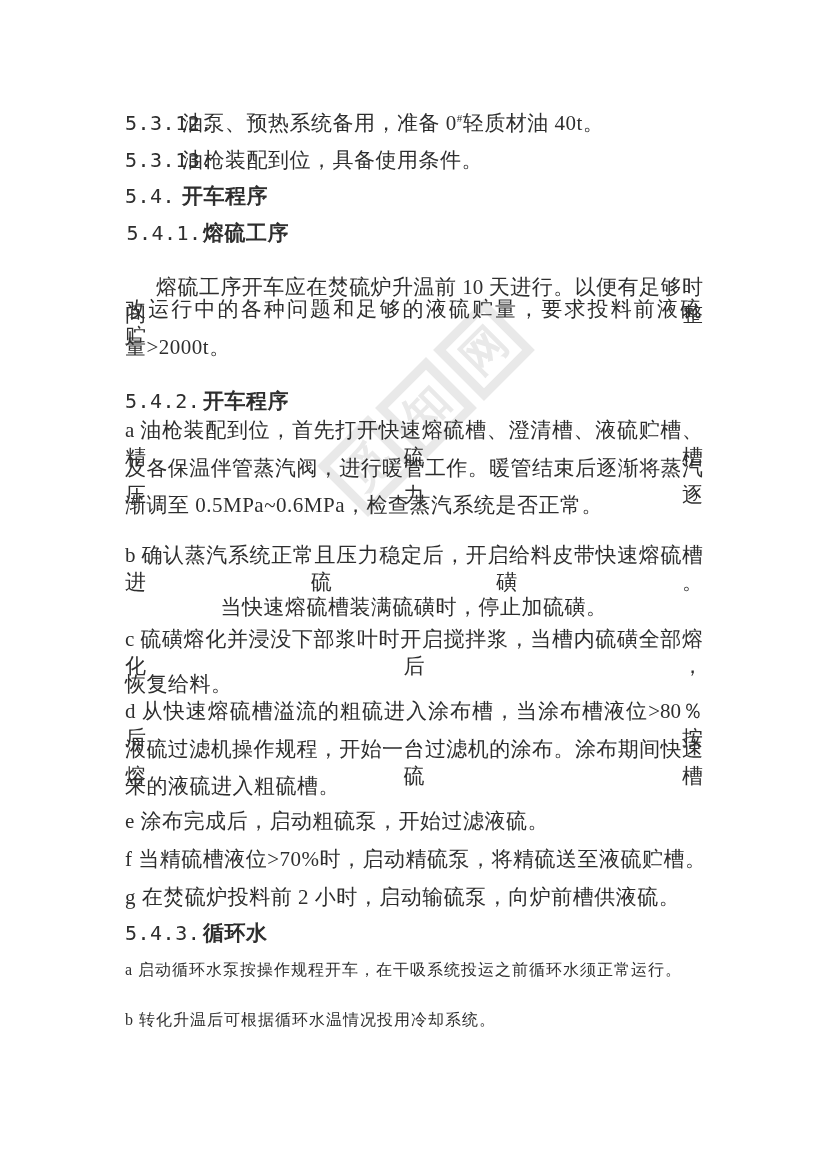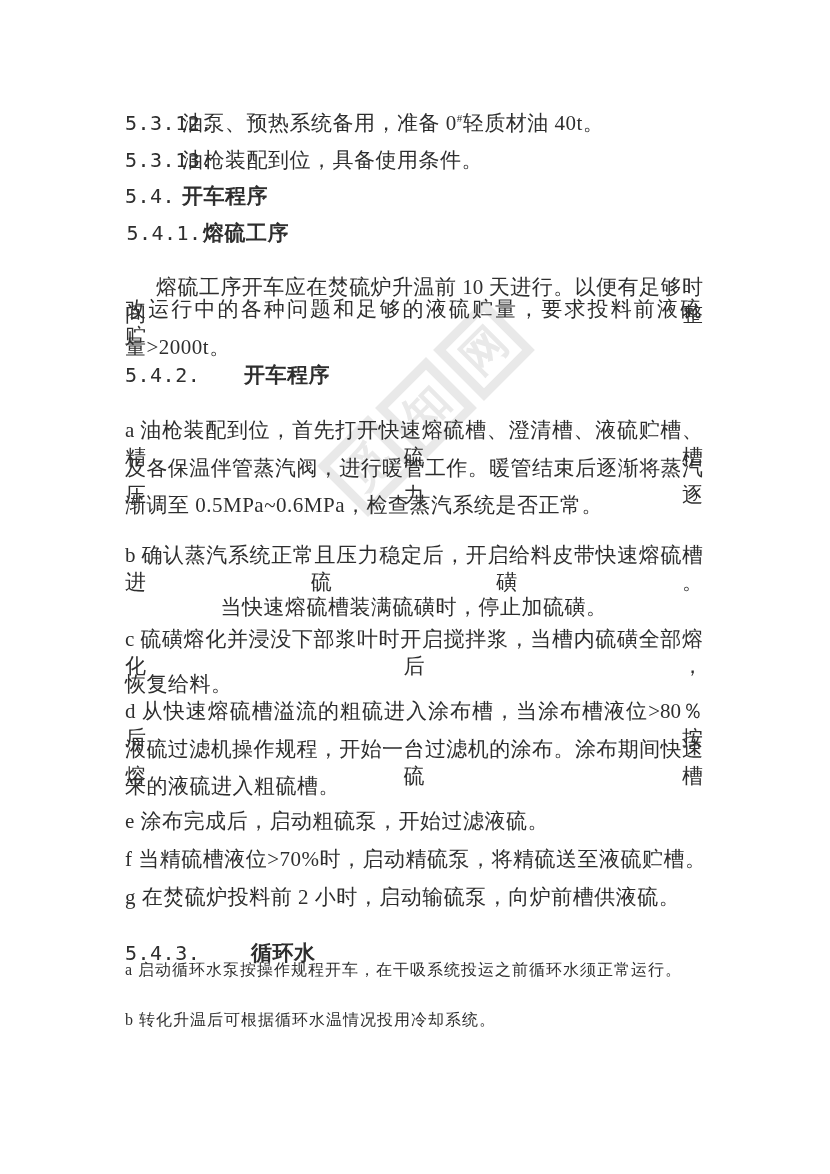--- a/index.html
+++ b/index.html
@@ -117,21 +117,21 @@
 
   <div class="line heading" style="top:220px;text-align:center;">
     <span class="num num-w78">5.4.1.</span>
     <span class="title">熔硫工序</span>
   </div>
 
   <div class="line just indent" style="top:274px;">熔硫工序开车应在焚硫炉升温前 10 天进行。以便有足够时间整</div>
   <div class="line wide" style="top:296px;">改运行中的各种问题和足够的液硫贮量，要求投料前液硫贮</div>
   <div class="line" style="top:334px;">量&gt;2000t。</div>
 
-  <div class="line heading" style="top:362px;gap:41px;">
+  <div class="line heading" style="top:388px;">
     <span class="num num-w78">5.4.2.</span>
     <span class="title">开车程序</span>
   </div>
 
   <div class="line just" style="top:417px;">a 油枪装配到位，首先打开快速熔硫槽、澄清槽、液硫贮槽、精硫槽</div>
   <div class="line just" style="top:455px;">及各保温伴管蒸汽阀，进行暖管工作。暖管结束后逐渐将蒸汽压力逐</div>
   <div class="line" style="top:492px;">渐调至 0.5MPa~0.6MPa，检查蒸汽系统是否正常。</div>
 
   <div class="line just" style="top:542px;">b 确认蒸汽系统正常且压力稳定后，开启给料皮带快速熔硫槽进硫磺。</div>
   <div class="line" style="top:594px;text-align:center;">当快速熔硫槽装满硫磺时，停止加硫磺。</div>
@@ -140,21 +140,21 @@
   <div class="line" style="top:663px;margin-top:8px;">恢复给料。</div>
 
   <div class="line just" style="top:698px;">d 从快速熔硫槽溢流的粗硫进入涂布槽，当涂布槽液位&gt;80％后，按</div>
   <div class="line just" style="top:736px;">液硫过滤机操作规程，开始一台过滤机的涂布。涂布期间快速熔硫槽</div>
   <div class="line" style="top:773px;">来的液硫进入粗硫槽。</div>
 
   <div class="line" style="top:808px;">e 涂布完成后，启动粗硫泵，开始过滤液硫。</div>
   <div class="line" style="top:846px;">f 当精硫槽液位&gt;70%时，启动精硫泵，将精硫送至液硫贮槽。</div>
   <div class="line" style="top:884px;">g 在焚硫炉投料前 2 小时，启动输硫泵，向炉前槽供液硫。</div>
 
-  <div class="line heading" style="top:940px;gap:48px;">
+  <div class="line heading" style="top:920px;">
     <span class="num num-w78">5.4.3.</span>
     <span class="title">循环水</span>
   </div>
 
   <div class="small-line" style="top:961px;">a 启动循环水泵按操作规程开车，在干吸系统投运之前循环水须正常运行。</div>
   <div class="small-line" style="top:1011px;">b 转化升温后可根据循环水温情况投用冷却系统。</div>
 
 </div>
 
 </body></html>

